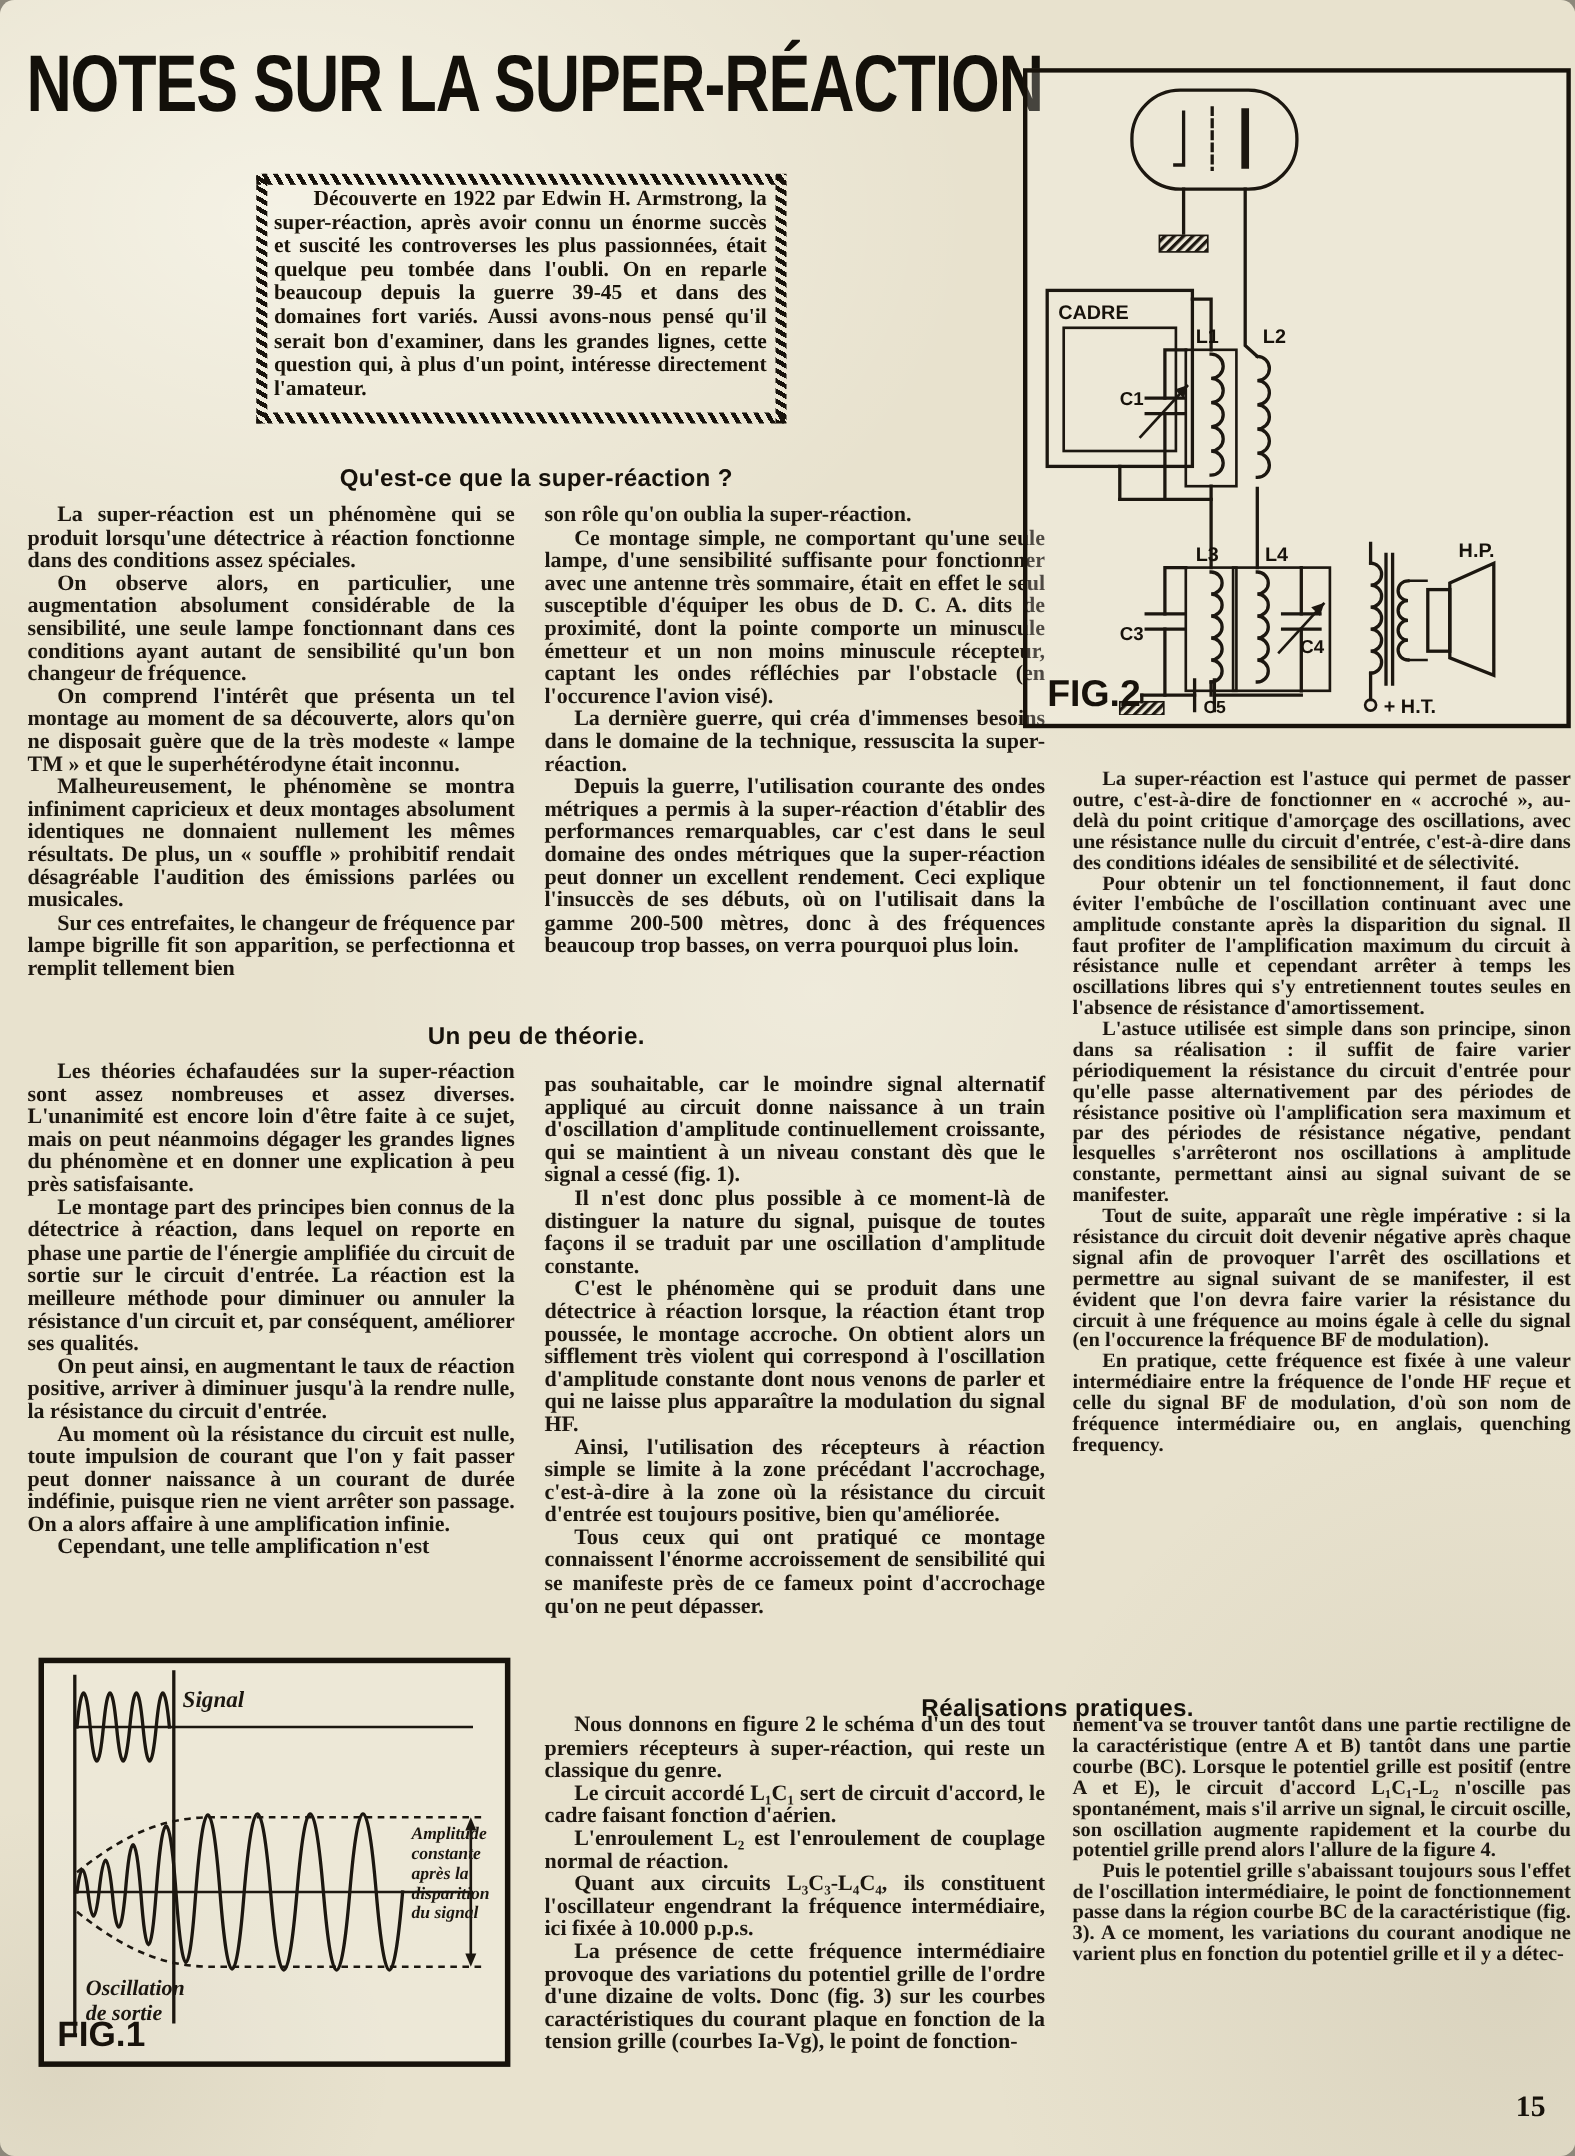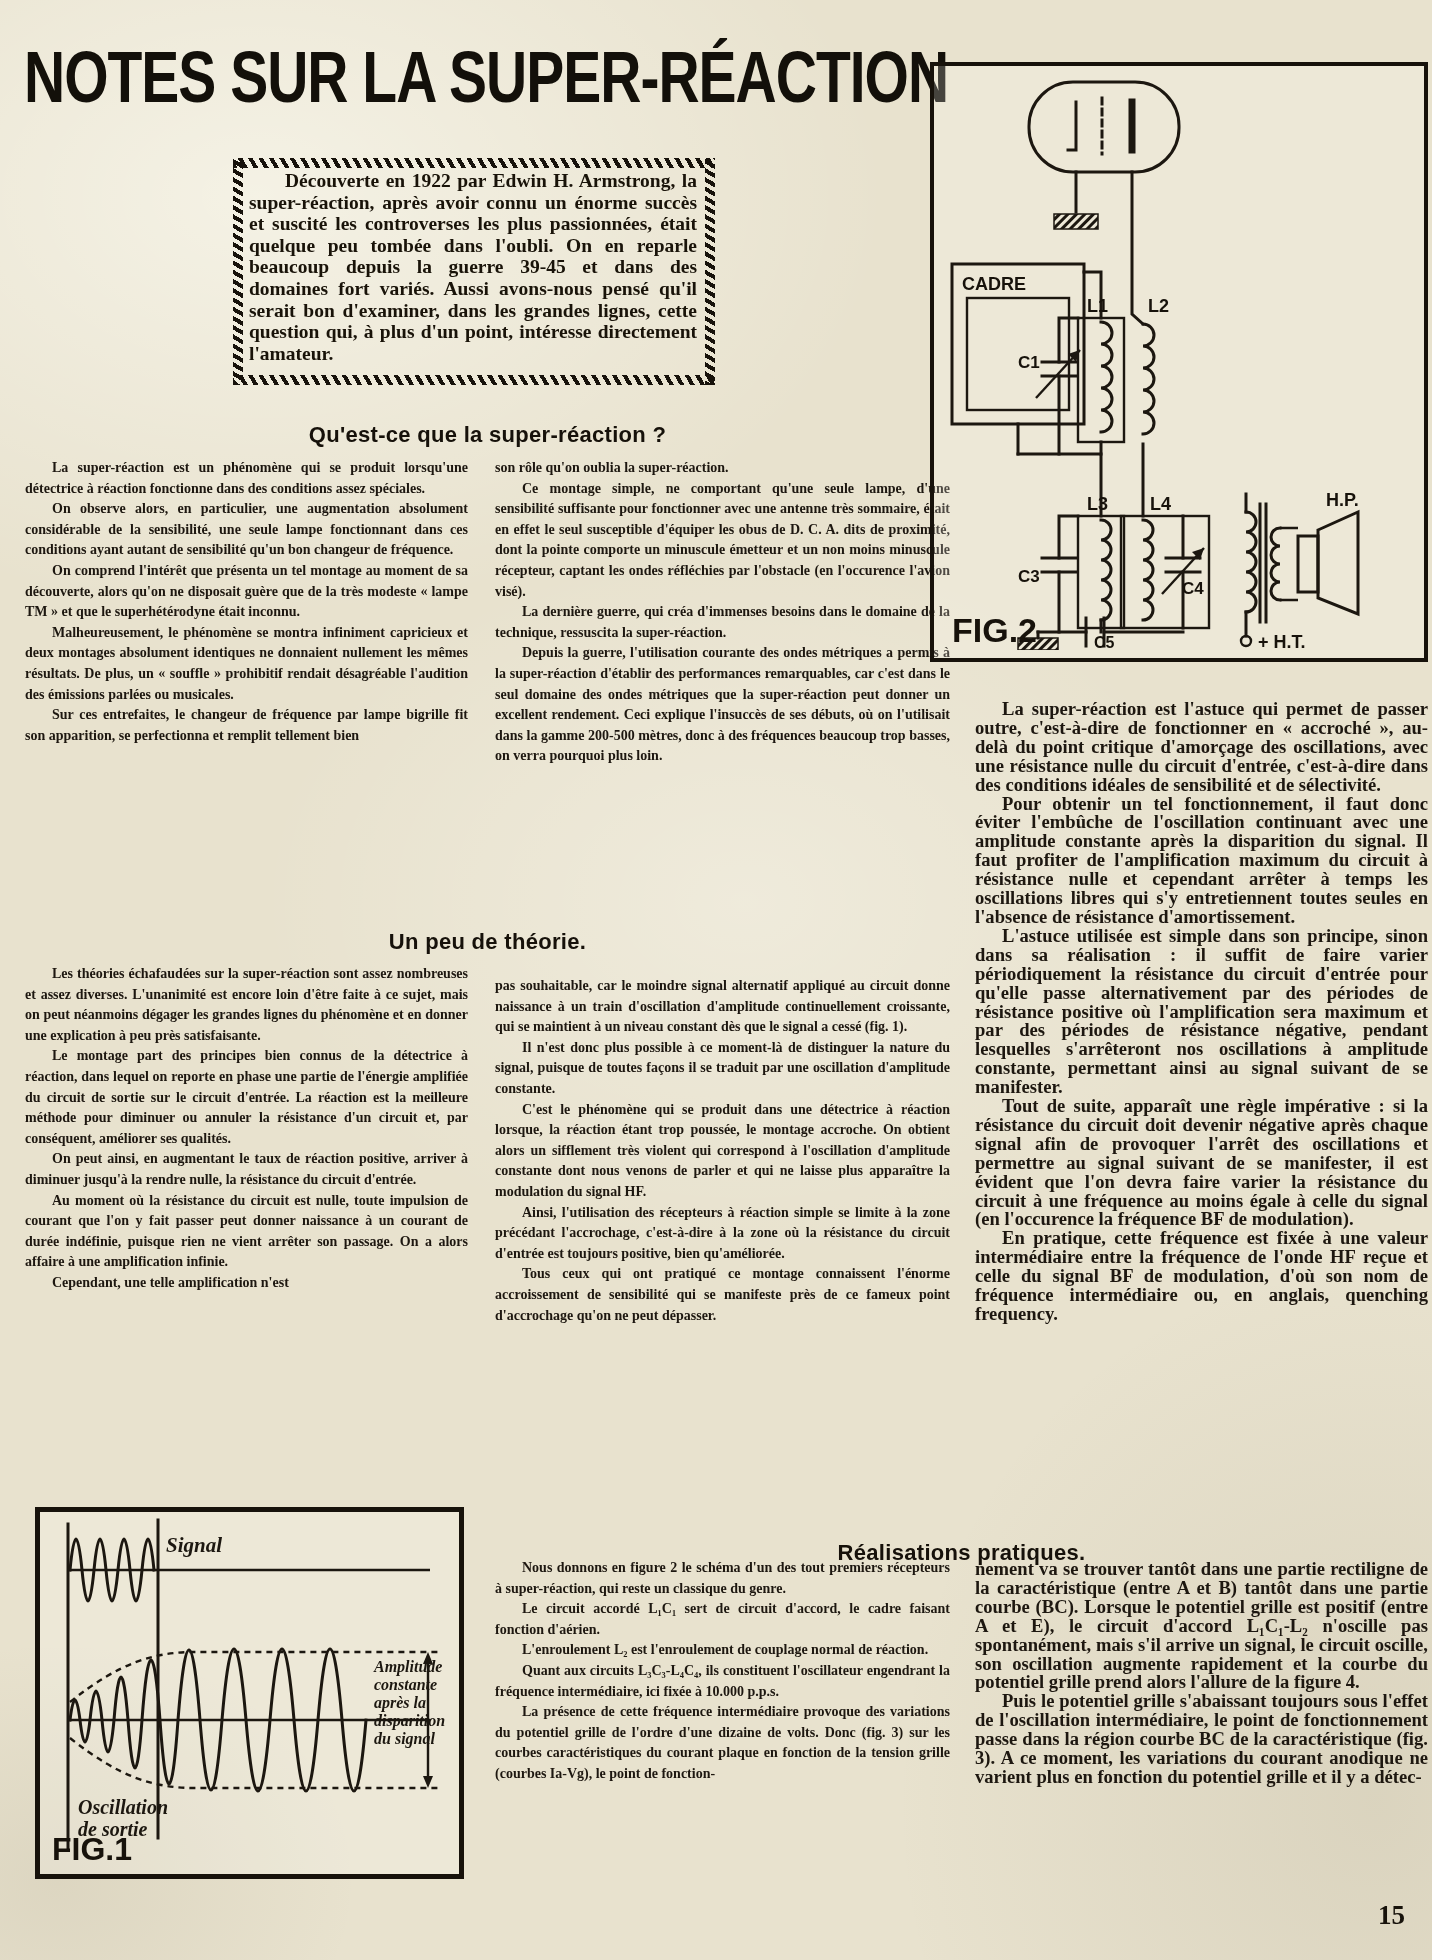--- a/index.html
+++ b/index.html
@@ -4,21 +4,21 @@
 <style>
   html,body{margin:0;padding:0;background:#8d887b;}
   .page{
     position:relative;width:1432px;height:1960px;overflow:hidden;
     background:#e8e2ce;
     background-image:
       radial-gradient(ellipse 900px 600px at 18% 10%, rgba(255,255,248,.55), rgba(255,255,248,0) 70%),
       radial-gradient(ellipse 750px 550px at 52% 46%, rgba(255,255,250,.30), rgba(255,255,250,0) 65%),
       radial-gradient(ellipse 800px 900px at 96% 92%, rgba(120,108,78,.12), rgba(120,108,78,0) 60%),
       radial-gradient(ellipse 500px 400px at 4% 96%, rgba(120,108,78,.10), rgba(120,108,78,0) 60%);
-    font-family:"Liberation Serif",serif;color:#1d1710;
+    font-family:"Liberation Serif",serif;color:#1d1710;border-radius:13px;
   }
   .title{
     position:absolute;left:24px;top:34px;width:910px;white-space:nowrap;
     font-family:"Liberation Sans",sans-serif;font-weight:900;font-size:57px;
     letter-spacing:-1px;color:#13100a;transform:scaleY(1.28);transform-origin:left top;
   }
   
   .introbox{position:absolute;left:233px;top:158px;width:482px;height:227px;}
   .zz{position:absolute;}
   .zz.t{left:0;top:0;right:0;height:10px;background:repeating-linear-gradient(60deg,#17120b 0 4px,transparent 4px 9px);}
@@ -30,21 +30,21 @@
     font-size:19.5px;line-height:21.6px;font-weight:700;text-align:justify;text-indent:36px;color:#191309;
   }
   .sec{
     position:absolute;font-family:"Liberation Sans",sans-serif;font-weight:700;
     font-size:22px;text-align:center;color:#16110a;letter-spacing:.3px;
   }
   #sec1{left:25px;top:422px;width:925px;}
   #sec2{left:25px;top:929px;width:925px;}
   #sec3{left:495px;top:1540px;width:933px;}
   .colblock{position:absolute;text-align:justify;font-weight:700;color:#1d1710;}
-  .c12{font-size:14px;line-height:20.6px;}
+  .c12{font-size:20px;line-height:20.6px;}
   .c3{font-size:18.6px;line-height:18.9px;}
   .colblock p{margin:0;text-indent:27px;}
   .colblock p.cont{text-indent:0;}
   #col1a{left:25px;top:458px;width:443px;}
   #col2a{left:495px;top:458px;width:455px;}
   #col1b{left:25px;top:964px;width:443px;}
   #col2b{left:495px;top:976px;width:455px;}
   #col3a{left:975px;top:686px;width:453px;margin-top:14px;}
   #col2c{left:495px;top:1558px;width:455px;}
   #col3b{left:975px;top:1560px;width:453px;}

